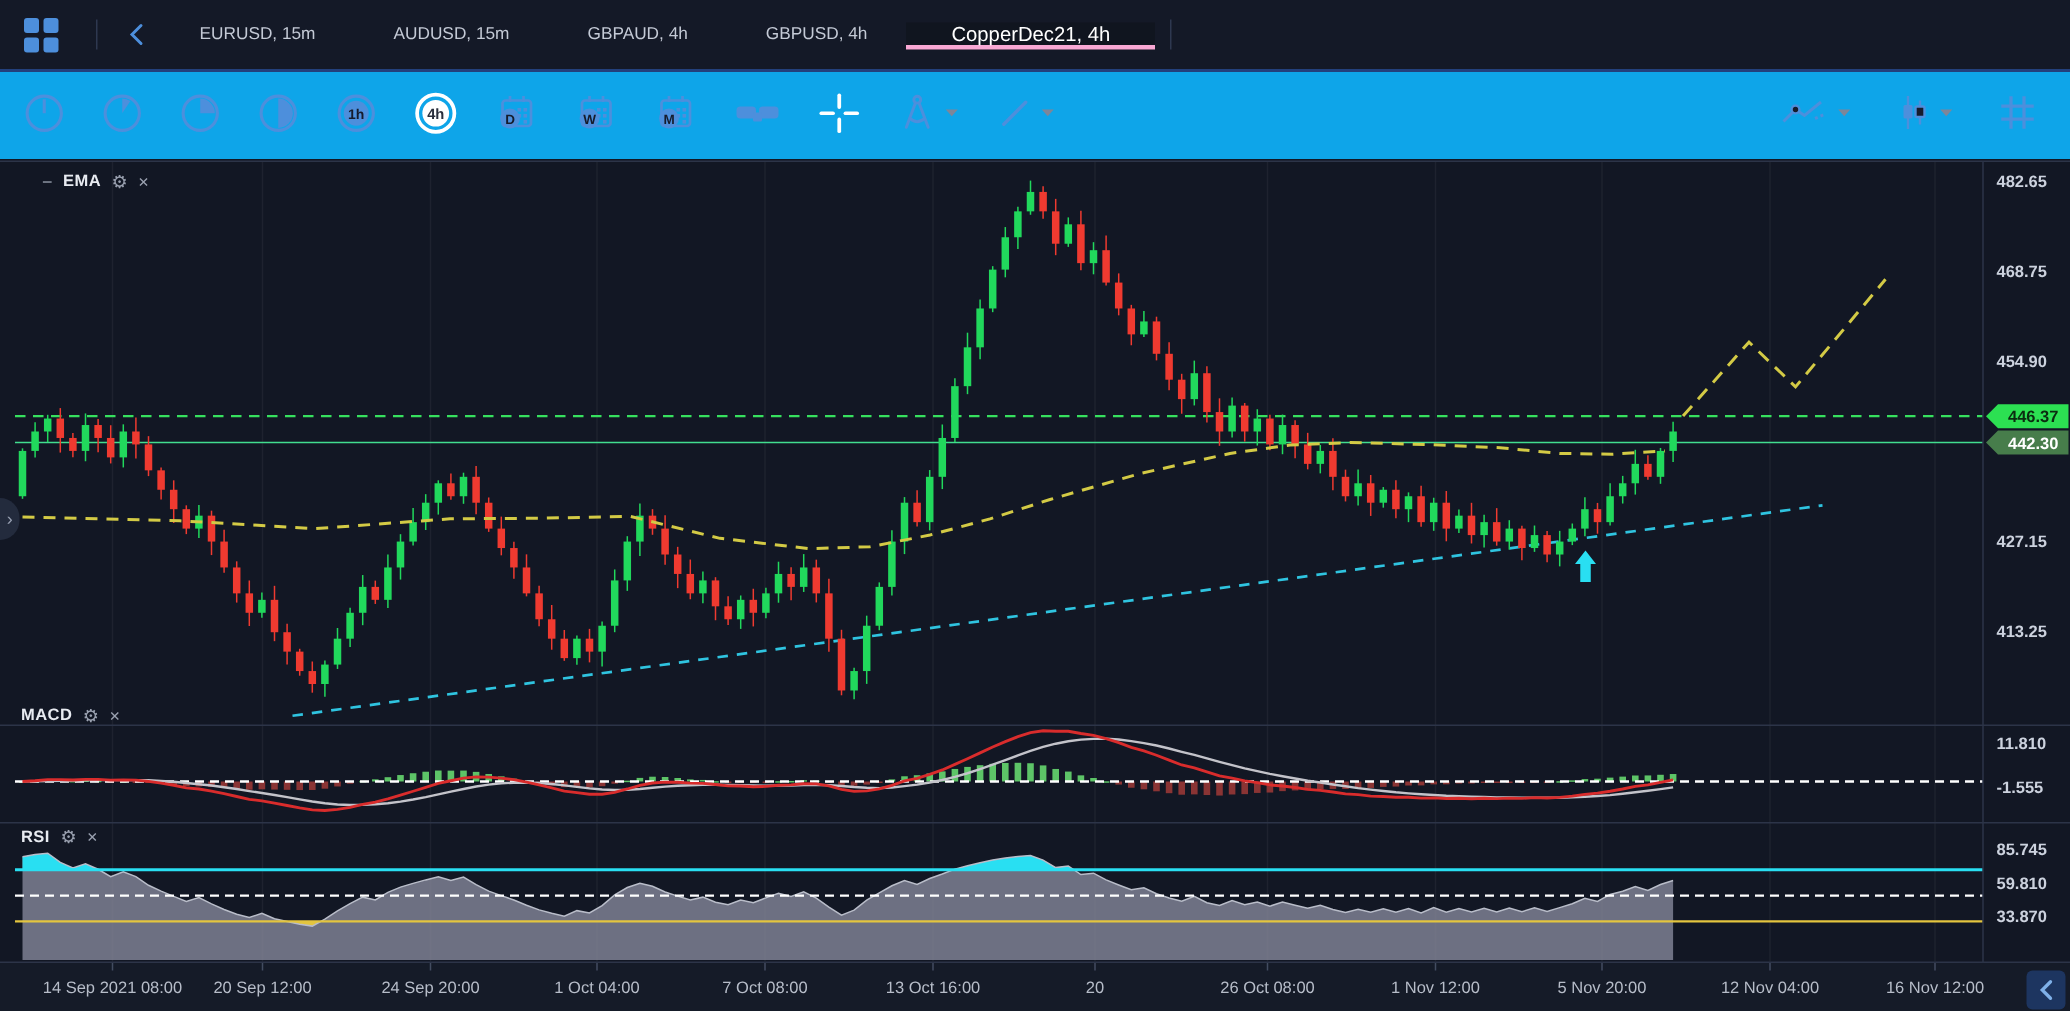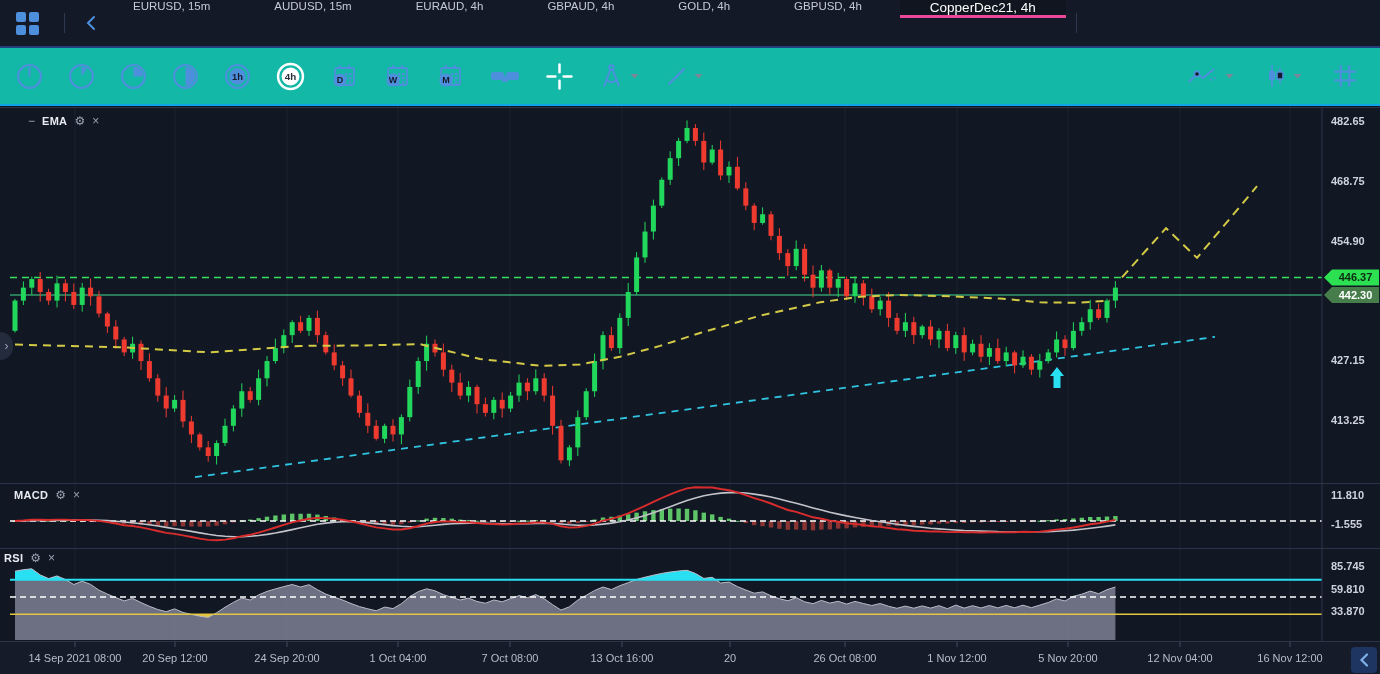--- a/index.html
+++ b/index.html
@@ -6,28 +6,28 @@
   html,body { width:1380px; height:674px; overflow:hidden; background:#131927;
               font-family:"Liberation Sans", sans-serif; }
   
   .topbar { height:48px; background:#141927; display:flex; align-items:stretch;
             border-bottom:2px solid #23407c; }
   .logo-grid { width:24px; height:24px; margin:12px 14px 0 16px; display:grid;
                grid-template-columns:10px 10px; grid-template-rows:10px 10px; gap:3px; cursor:pointer;}
   .logo-grid span { background:#4d8fdc; border-radius:2px; }
   .vdiv { width:1px; background:#2e3850; margin:13px 10px; }
   .chev { display:flex; align-items:center; padding:0 10px; cursor:pointer; }
-  .tabs { display:flex; align-items:flex-start;gap:12px; }
+  .tabs { display:flex; align-items:center; }
   .tab { padding:0 26px; display:flex; align-items:center; font-size:11.5px;
          color:#c4cad6; white-space:nowrap; cursor:pointer; }
   .tab.active { font-size:13.5px; color:#ffffff; background:#10151f;
-                border-bottom:3px solid #ec4899; margin-bottom:-2px; padding:0 30px;}
+                border-bottom:3px solid #f9a8d4; margin-bottom:-2px; padding:0 30px;}
   
-  .toolbar { height:58px; background:#14b8a6; display:flex; align-items:center;
-             padding-left:16px; border-bottom:2px solid #0ea5e9; }
+  .toolbar { height:58px; background:#0ea5e9; display:flex; align-items:center;
+             padding-left:16px; border-bottom:4px solid #0ea5e9; }
   .tool { margin-right:25px; display:flex; align-items:center; cursor:pointer; }
   .tool svg { display:block; }
   .right-tools { margin-left:auto; display:flex; align-items:center; margin-right:22px; }
   .right-tools .tool { margin-right:30px; }
   .right-tools .tool:last-child { margin-right:0; }
   .caret { margin-left:5px; }
   
   .chart-area { position:relative; height:568px; background:#121724; }
   #chart-svg { position:absolute; left:0; top:0; }
   .legend { position:absolute; display:flex; align-items:center; gap:7px; z-index:3;
@@ -54,23 +54,21 @@
   </div>
   <div class="vdiv"></div>
   <div class="chev">
     <svg width="12" height="16" viewBox="0 0 12 16">
       <path d="M9,2 L3,8 L9,14" stroke="#4d8fdc" stroke-width="2" fill="none" stroke-linecap="round"></path>
     </svg>
   </div>
   <div class="tabs" id="tabs">
       <div class="tab">EURUSD, 15m</div>
       <div class="tab">AUDUSD, 15m</div>
-      <div class="tab">EURAUD, 4h</div>
       <div class="tab">GBPAUD, 4h</div>
-      <div class="tab">GOLD, 4h</div>
       <div class="tab">GBPUSD, 4h</div>
       <div class="tab active">CopperDec21, 4h</div>
     </div>
   <div class="vdiv"></div>
   <div class="chev">
     
   </div>
 
 </div>
 
@@ -735,26 +733,26 @@
         <text x="1290" y="662" text-anchor="middle">16 Nov 12:00</text>
       </g>
     </svg>
 
   <div class="legend" style="left:28px; top:9px;">
     <span class="mini">−</span>
     <span class="lbl">EMA</span>
     <span class="mini">⚙</span>
     <span class="mini">×</span>
   </div>
-  <div class="legend" style="left:14px; top:383px;">
+  <div class="legend" style="left:14px; top:365px;">
     <span class="lbl">MACD</span>
     <span class="mini">⚙</span>
     <span class="mini">×</span>
   </div>
-  <div class="legend" style="left:4px; top:446px;">
+  <div class="legend" style="left:14px; top:446px;">
     <span class="lbl">RSI</span>
     <span class="mini">⚙</span>
     <span class="mini">×</span>
   </div>
 
   <div class="left-flap">›</div>
   <div class="br-btn">
     <svg width="10" height="14" viewBox="0 0 10 14">
       <path d="M8,1.5 L2.5,7 L8,12.5" stroke="#7fb0e8" stroke-width="2.2" fill="none" stroke-linecap="round"></path>
     </svg>

